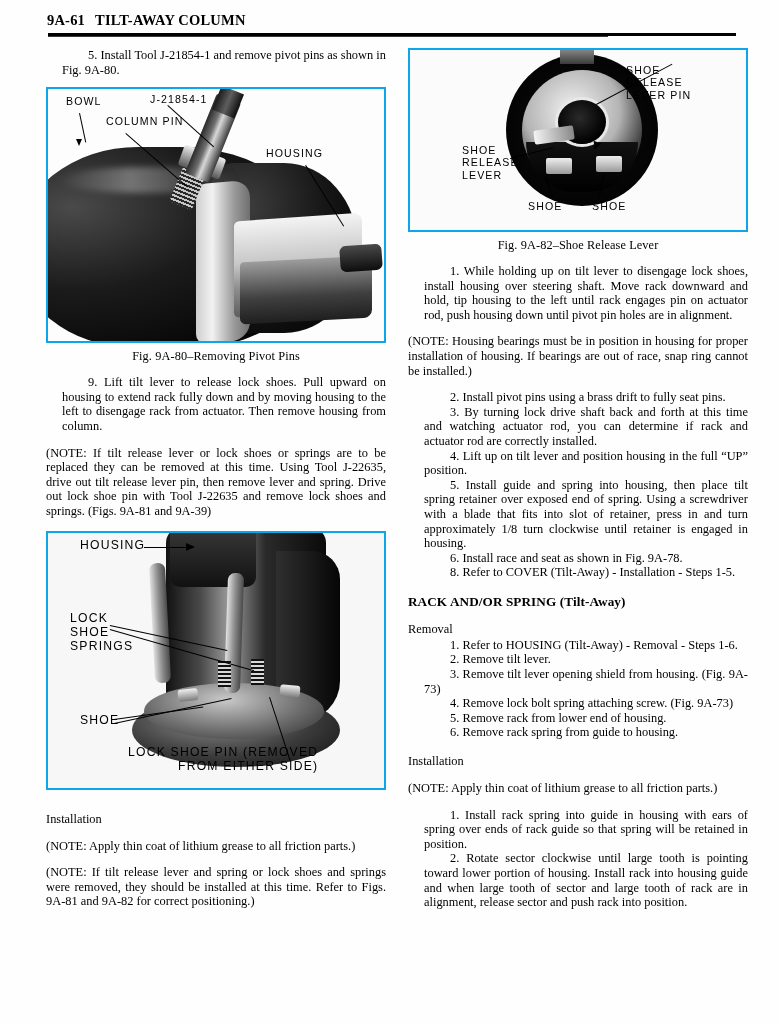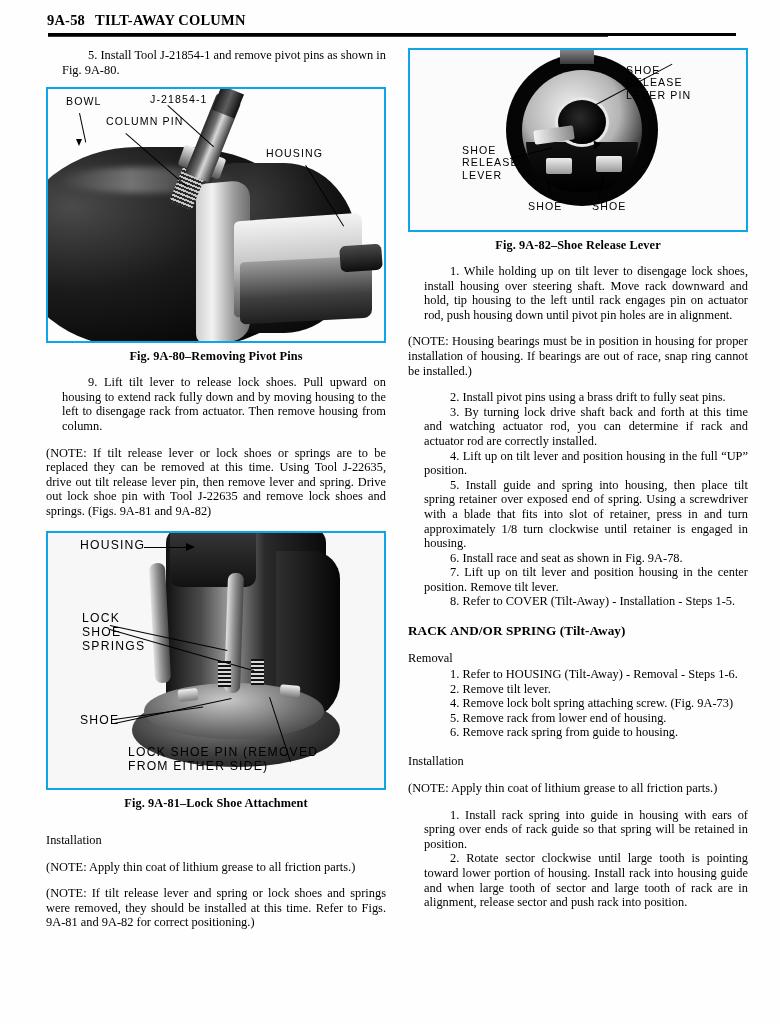--- a/index.html
+++ b/index.html
@@ -83,21 +83,21 @@
   }
   h4.sub {
     margin: 12px 0 1px 0;
     font-size: 12.4px;
     font-weight: normal;
   }
 
   .caption {
     margin: 6px 0 11px 0;
     font-size: 12.3px;
-    font-weight: bold;
+    font-weight: normal;
     text-align: center;
     letter-spacing: 0.1px;
   }
 
   
   .figbox {
     position: relative;
     border: 2px solid #0ea5e9;
     background: #ffffff;
     overflow: hidden;
@@ -337,21 +337,21 @@
     border-radius: 2px;
     transform: rotate(-8deg);
   }
 </style>
 </head>
 <body>
 
 <div class="page">
 
   <div class="header">
-    <span class="pageno">9A-58</span><span>TILT-AWAY COLUMN</span>
+    <span class="pageno">9A-61</span><span>TILT-AWAY COLUMN</span>
   </div>
   <div class="header-rule"></div>
 
   <div class="col col-left">
 
     <p class="body indent">5. Install Tool J-21854-1 and remove pivot pins as shown in Fig. 9A-80.</p>
 
     <div class="figbox fig-80">
       <div class="p80-bg"></div>
       <div class="p80-bowl"></div>
@@ -373,21 +373,21 @@
       <div class="leader" style="left:258px; top:76px; width:72px; transform:rotate(58deg);"></div>
 
       <div class="fig-label" style="left:18px; top:6px;">BOWL</div>
       <div class="fig-label" style="left:58px; top:26px;">COLUMN PIN</div>
       <div class="fig-label" style="left:102px; top:4px;">J-21854-1</div>
       <div class="fig-label" style="left:218px; top:58px;">HOUSING</div>
     </div>
     <div class="caption">Fig. 9A-80–Removing Pivot Pins</div>
 
     <p class="body indent gap">9. Lift tilt lever to release lock shoes. Pull upward on housing to extend rack fully down and by moving housing to the left to disengage rack from actuator. Then remove housing from column.</p>
-    <p class="body gap">(NOTE: If tilt release lever or lock shoes or springs are to be replaced they can be removed at this time. Using Tool J-22635, drive out tilt release lever pin, then remove lever and spring. Drive out lock shoe pin with Tool J-22635 and remove lock shoes and springs. (Figs. 9A-81 and 9A-82)</p>
+    <p class="body gap">(NOTE: If tilt release lever or lock shoes or springs are to be replaced they can be removed at this time. Using Tool J-22635, drive out tilt release lever pin, then remove lever and spring. Drive out lock shoe pin with Tool J-22635 and remove lock shoes and springs. (Figs. 9A-81 and 9A-39)</p>
 
     <div class="figbox fig-81">
       <div class="p81-bg"></div>
       <div class="p81-body"></div>
       <div class="p81-top"></div>
       <div class="p81-dark"></div>
       <div class="p81-base"></div>
       <div class="p81-base2"></div>
       <div class="p81-rail1"></div>
       <div class="p81-rail2"></div>
@@ -398,28 +398,27 @@
 
       <div class="leader" style="left:96px; top:14px; width:46px;"></div>
       <div class="arrowhead" style="left:138px; top:10px; border-top:4px solid transparent; border-bottom:4px solid transparent; border-left:9px solid #000;"></div>
       <div class="leader" style="left:62px; top:92px; width:120px; transform:rotate(12deg);"></div>
       <div class="leader" style="left:62px; top:96px; width:150px; transform:rotate(16deg);"></div>
       <div class="leader" style="left:66px; top:186px; width:90px; transform:rotate(-8deg);"></div>
       <div class="leader" style="left:66px; top:190px; width:120px; transform:rotate(-12deg);"></div>
       <div class="leader" style="left:222px; top:164px; width:68px; transform:rotate(72deg);"></div>
 
       <div class="fig-label big" style="left:32px; top:5px; white-space:pre;">HOUSING</div>
-      <div class="fig-label big" style="left:22px; top:78px; white-space:pre;margin-left:12px;">LOCK
+      <div class="fig-label big" style="left:22px; top:78px; white-space:pre;">LOCK
 SHOE
 SPRINGS</div>
       <div class="fig-label big" style="left:32px; top:180px; white-space:pre;">SHOE</div>
-      <div class="fig-label big" style="left:80px; top:212px; white-space:pre;">LOCK SHOE PIN (REMOVED
+      <div class="fig-label big" style="left:80px; top:212px; white-space:pre;text-align:right;">LOCK SHOE PIN (REMOVED
 FROM EITHER SIDE)</div>
     </div>
-    <div class="caption">Fig. 9A-81–Lock Shoe Attachment</div>
 
     <h4 class="sub" style="margin-top:22px; margin-bottom:12px;">Installation</h4>
     <p class="body gap">(NOTE: Apply thin coat of lithium grease to all friction parts.)</p>
     <p class="body">(NOTE: If tilt release lever and spring or lock shoes and springs were removed, they should be installed at this time. Refer to Figs. 9A-81 and 9A-82 for correct positioning.)</p>
   </div>
 
   <div class="col col-right">
 
     <div class="figbox fig-82">
       <div class="p82-bg"></div>
@@ -449,28 +448,28 @@
     </div>
     <div class="caption">Fig. 9A-82–Shoe Release Lever</div>
 
     <p class="body indent gap">1. While holding up on tilt lever to disengage lock shoes, install housing over steering shaft. Move rack downward and hold, tip housing to the left until rack engages pin on actuator rod, push housing down until pivot pin holes are in alignment.</p>
     <p class="body gap">(NOTE: Housing bearings must be in position in housing for proper installation of housing. If bearings are out of race, snap ring cannot be installed.)</p>
     <p class="body indent tight">2. Install pivot pins using a brass drift to fully seat pins.</p>
     <p class="body indent tight">3. By turning lock drive shaft back and forth at this time and watching actuator rod, you can determine if rack and actuator rod are correctly installed.</p>
     <p class="body indent tight">4. Lift up on tilt lever and position housing in the full “UP” position.</p>
     <p class="body indent tight">5. Install guide and spring into housing, then place tilt spring retainer over exposed end of spring. Using a screwdriver with a blade that fits into slot of retainer, press in and turn approximately 1/8 turn clockwise until retainer is engaged in housing.</p>
     <p class="body indent tight">6. Install race and seat as shown in Fig. 9A-78.</p>
-    <p class="body indent tight">7. Lift up on tilt lever and position housing in the center position. Remove tilt lever.</p>
     <p class="body indent">8. Refer to COVER (Tilt-Away) - Installation - Steps 1-5.</p>
 
     <h3 class="sec">RACK AND/OR SPRING (Tilt-Away)</h3>
 
     <h4 class="sub">Removal</h4>
     <p class="body indent tight">1. Refer to HOUSING (Tilt-Away) - Removal - Steps 1-6.</p>
     <p class="body indent tight">2. Remove tilt lever.</p>
+    <p class="body indent tight">3. Remove tilt lever opening shield from housing. (Fig. 9A-73)</p>
     <p class="body indent tight">4. Remove lock bolt spring attaching screw. (Fig. 9A-73)</p>
     <p class="body indent tight">5. Remove rack from lower end of housing.</p>
     <p class="body indent">6. Remove rack spring from guide to housing.</p>
 
     <h4 class="sub" style="margin-top:14px; margin-bottom:12px;">Installation</h4>
     <p class="body gap">(NOTE: Apply thin coat of lithium grease to all friction parts.)</p>
     <p class="body indent tight">1. Install rack spring into guide in housing with ears of spring over ends of rack guide so that spring will be retained in position.</p>
     <p class="body indent">2. Rotate sector clockwise until large tooth is pointing toward lower portion of housing. Install rack into housing guide and when large tooth of sector and large tooth of rack are in alignment, release sector and push rack into position.</p>
   </div>
 

